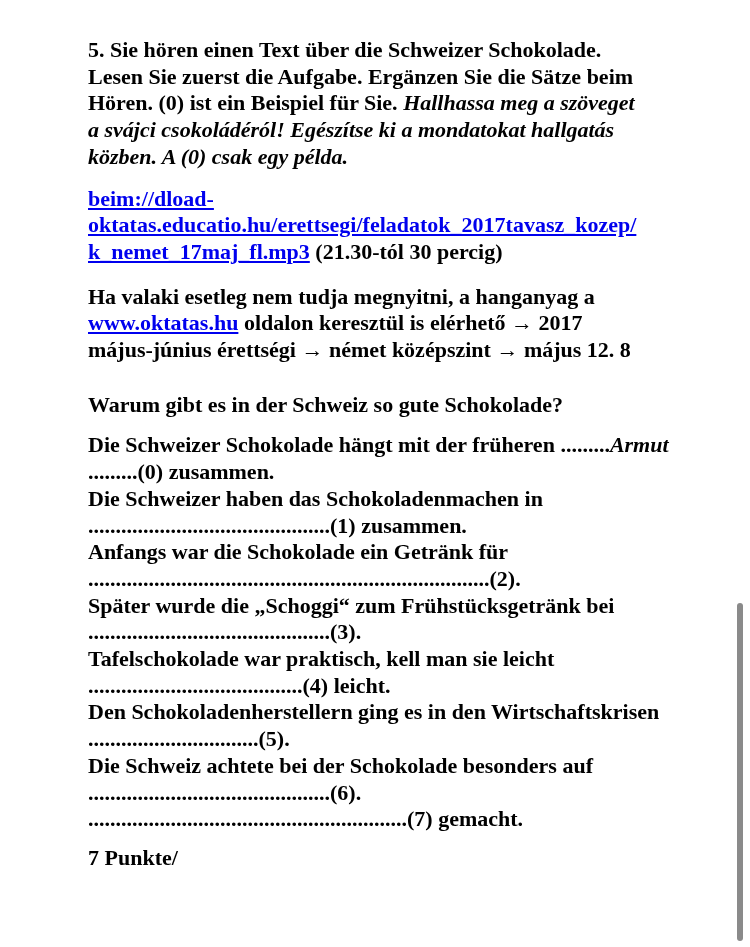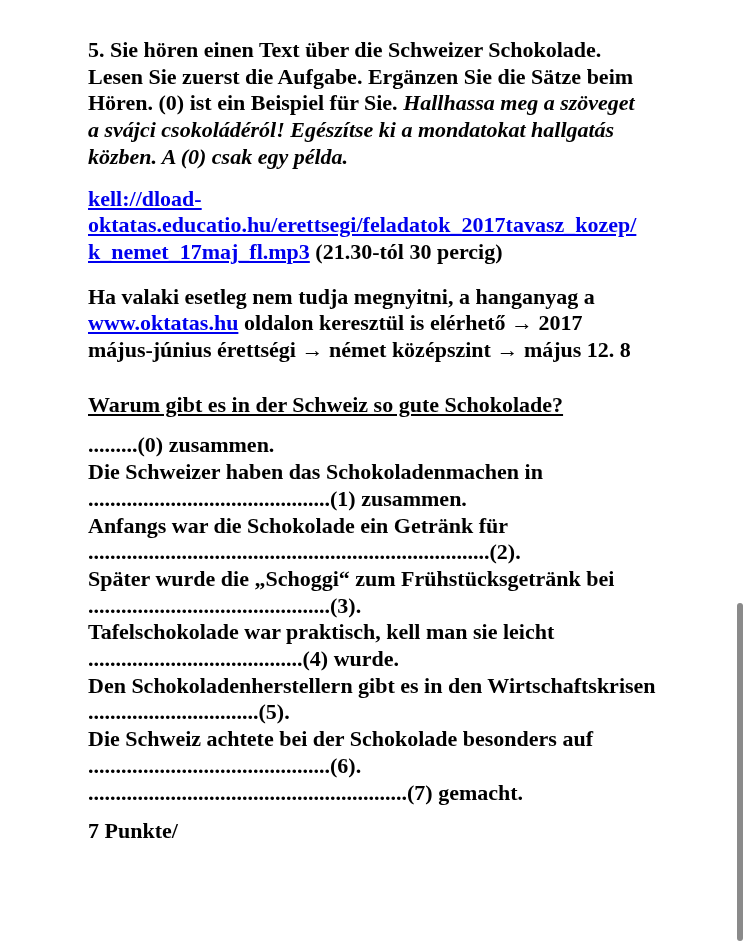--- a/index.html
+++ b/index.html
@@ -20,21 +20,21 @@
     left: 88px;
     top: 37px;
     width: 572px;
     font-size: 22px;
     line-height: 26.7px;
   }
   .para { margin: 0; }
   .p-intro   { margin-bottom: 15px; }
   .p-link    { margin-bottom: 18px; }
   .p-note    { margin-bottom: 28px; }
-  .p-heading { margin-bottom: 14px; text-decoration: underline; }
+  .p-heading { margin-bottom: 14px; }
   .p-task    { margin-bottom: 12px; }
   .p-points  { text-align: left; }
   .line {
     display: block;
     white-space: pre;
   }
   .seg        { font-weight: bold; font-style: normal; }
   .s-b        { font-weight: bold; }
   .s-i        { font-style: italic; }
   .s-link {
@@ -58,43 +58,44 @@
 
 <div class="doc">
     <p class="para p-intro">
       <span class="line"><span class="seg s-b">5. Sie hören einen Text über die Schweizer Schokolade.</span></span>
       <span class="line"><span class="seg s-b">Lesen Sie zuerst die Aufgabe. Ergänzen Sie die Sätze beim</span></span>
       <span class="line"><span class="seg s-b">Hören. (0) ist ein Beispiel für Sie. </span><span class="seg s-i">Hallhassa meg a szöveget</span></span>
       <span class="line"><span class="seg s-i">a svájci csokoládéról! Egészítse ki a mondatokat hallgatás</span></span>
       <span class="line"><span class="seg s-i">közben. A (0) csak egy példa.</span></span>
     </p>
     <p class="para p-link">
-      <span class="line"><span class="seg s-link">kell://dload-</span></span>
+      <span class="line"><span class="seg s-link">beim://dload-</span></span>
       <span class="line"><span class="seg s-link">oktatas.educatio.hu/erettsegi/feladatok_2017tavasz_kozep/</span></span>
       <span class="line"><span class="seg s-link">k_nemet_17maj_fl.mp3</span><span class="seg s-b"> (21.30-tól 30 percig)</span></span>
     </p>
     <p class="para p-note">
       <span class="line"><span class="seg s-b">Ha valaki esetleg nem tudja megnyitni, a hanganyag a</span></span>
       <span class="line"><span class="seg s-link">www.oktatas.hu</span><span class="seg s-b"> oldalon keresztül is elérhető → 2017</span></span>
       <span class="line"><span class="seg s-b">május-június érettségi → német középszint → május 12. 8</span></span>
     </p>
     <p class="para p-heading">
       <span class="line"><span class="seg s-b">Warum gibt es in der Schweiz so gute Schokolade?</span></span>
     </p>
     <p class="para p-task">
+      <span class="line"><span class="seg s-n">Die Schweizer Schokolade hängt mit der früheren </span><span class="seg s-n">.........</span><span class="seg s-i">Armut</span></span>
       <span class="line"><span class="seg s-n">.........</span><span class="seg s-b">(0)</span><span class="seg s-n"> zusammen.</span></span>
       <span class="line"><span class="seg s-n">Die Schweizer haben das Schokoladenmachen in</span></span>
       <span class="line"><span class="seg s-n">............................................</span><span class="seg s-b">(1)</span><span class="seg s-n"> zusammen.</span></span>
       <span class="line"><span class="seg s-n">Anfangs war die Schokolade ein Getränk für</span></span>
       <span class="line"><span class="seg s-n">.........................................................................</span><span class="seg s-b">(2)</span><span class="seg s-n">.</span></span>
       <span class="line"><span class="seg s-n">Später wurde die „Schoggi“ zum Frühstücksgetränk bei</span></span>
       <span class="line"><span class="seg s-n">............................................</span><span class="seg s-b">(3)</span><span class="seg s-n">.</span></span>
       <span class="line"><span class="seg s-n">Tafelschokolade war praktisch, kell man sie leicht</span></span>
-      <span class="line"><span class="seg s-n">.......................................</span><span class="seg s-b">(4)</span><span class="seg s-n"> wurde.</span></span>
-      <span class="line"><span class="seg s-n">Den Schokoladenherstellern gibt es in den Wirtschaftskrisen</span></span>
+      <span class="line"><span class="seg s-n">.......................................</span><span class="seg s-b">(4)</span><span class="seg s-n"> leicht.</span></span>
+      <span class="line"><span class="seg s-n">Den Schokoladenherstellern ging es in den Wirtschaftskrisen</span></span>
       <span class="line"><span class="seg s-n">...............................</span><span class="seg s-b">(5)</span><span class="seg s-n">.</span></span>
       <span class="line"><span class="seg s-n">Die Schweiz achtete bei der Schokolade besonders auf</span></span>
       <span class="line"><span class="seg s-n">............................................</span><span class="seg s-b">(6)</span><span class="seg s-n">.</span></span>
       <span class="line"><span class="seg s-n">..........................................................</span><span class="seg s-b">(7)</span><span class="seg s-n"> gemacht.</span></span>
     </p>
     <p class="para p-points">
       <span class="line"><span class="seg s-b">7 Punkte/</span></span>
     </p>
   </div>
 <div class="scrollbar-thumb"></div>

